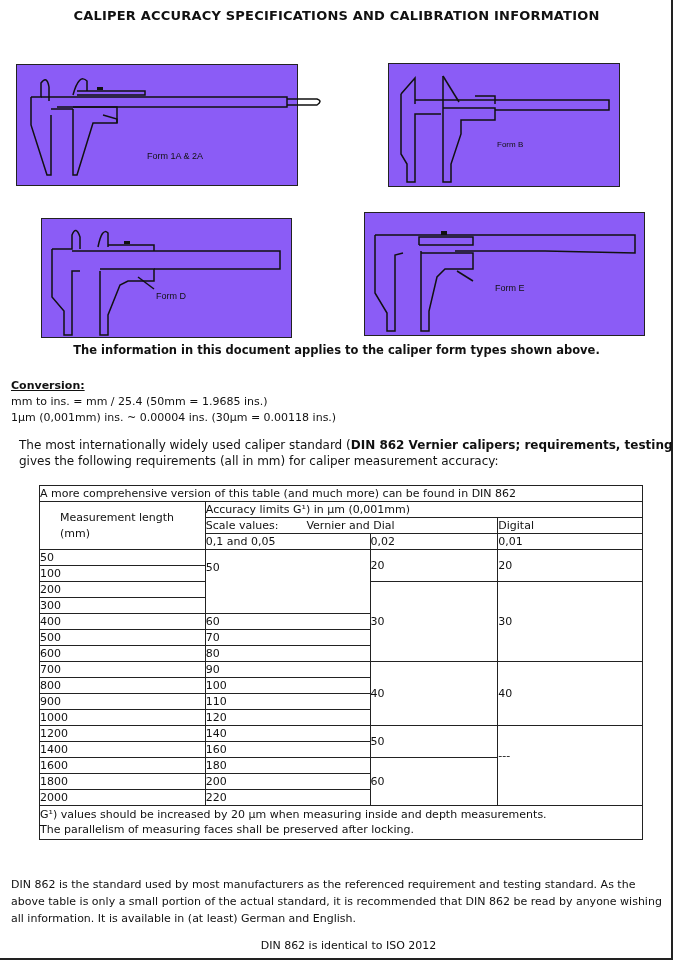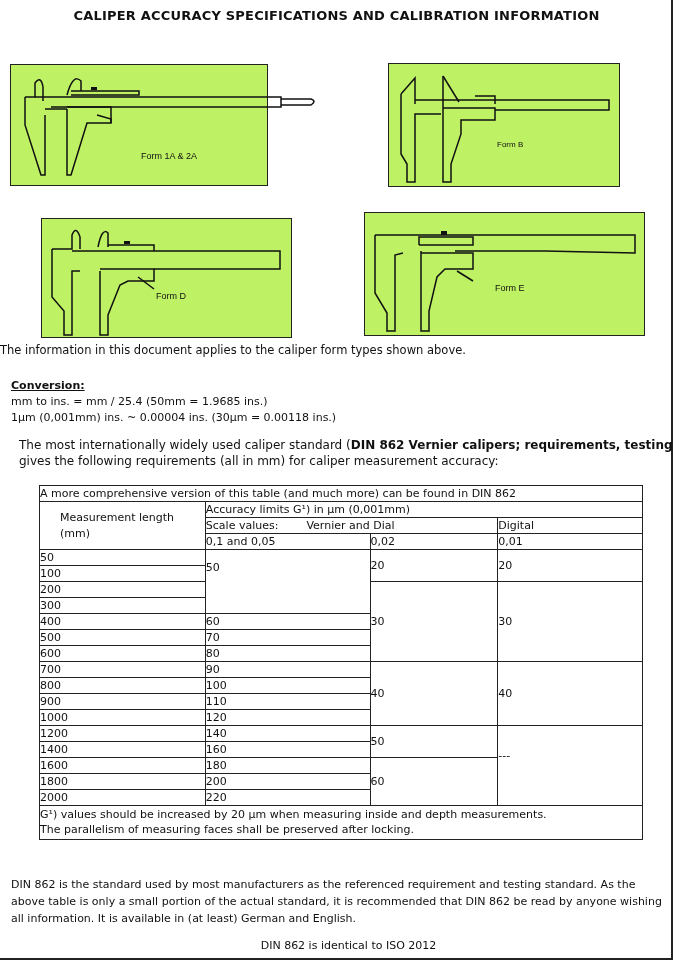--- a/index.html
+++ b/index.html
@@ -12,29 +12,29 @@
   }
   .frame {
     position: absolute; left: 0; top: 0; width: 671px; height: 958px;
     border-right: 2px solid #222; border-bottom: 2px solid #222;
   }
   .title {
     position: absolute; top: 8px; left: 0; width: 673px;
     text-align: center; font-weight: bold; font-size: 13px; letter-spacing: 0.2px;
   }
   .fig {
-    position: absolute; background: #bef264; border: 1.5px solid #222; box-sizing: border-box;
+    position: absolute; background: #8b5cf6; border: 1.5px solid #222; box-sizing: border-box;
   }
   .fig svg { position: absolute; left: 0; top: 0; }
   .fig .lbl {
     position: absolute; font-family: "Liberation Sans", sans-serif; font-size: 9px; color: #111;
   }
   .caption {
-    position: absolute; top: 343px; left: 0; width: 673px; 
-    font-weight: normal; font-size: 11.5px;
+    position: absolute; top: 343px; left: 0; width: 673px; text-align: center;
+    font-weight: bold; font-size: 11.5px;
   }
   .conv {
     position: absolute; left: 11px; top: 378px; font-size: 11px; line-height: 16px;
   }
   .conv .h { font-weight: bold; text-decoration: underline; }
   .intro {
     position: absolute; left: 19px; top: 437px; font-size: 12px; line-height: 16px; width: 660px;
   }
   .intro b { font-weight: bold; }
   table.spec {
@@ -50,21 +50,21 @@
     position: absolute; top: 939px; left: 0; width: 673px; text-align: center; font-size: 11px; margin-left: 12px;
   }
 </style>
 </head>
 <body>
 
 <div class="frame"></div>
 
 <div class="title">CALIPER ACCURACY SPECIFICATIONS AND CALIBRATION INFORMATION</div>
 
-<div class="fig" style="left:10px;top:64px;width:258px;height:122px;">
+<div class="fig" style="left:16px;top:64px;width:282px;height:122px;">
   <svg width="314" height="122">
     <g fill="none" stroke="#111" stroke-width="1.5">
       <path d="M14 32 L24 32 L24 18 Q30 10 32 22 L32 36"></path>
       <path d="M56 30 Q62 8 70 16 L70 26"></path>
       <path d="M14 32 L14 60 L30 110 L34 110 L34 50"></path>
       <path d="M34 44 L56 44"></path>
       <path d="M56 44 L56 110 L60 110 L76 58 L100 58 L100 42 L56 42"></path>
       <path d="M60 26 L128 26 L128 30 L60 30"></path>
       <path d="M24 32 L270 32 L270 42 L40 42"></path>
       <path d="M270 34 L300 34 Q306 36 300 40 L270 40"></path>

